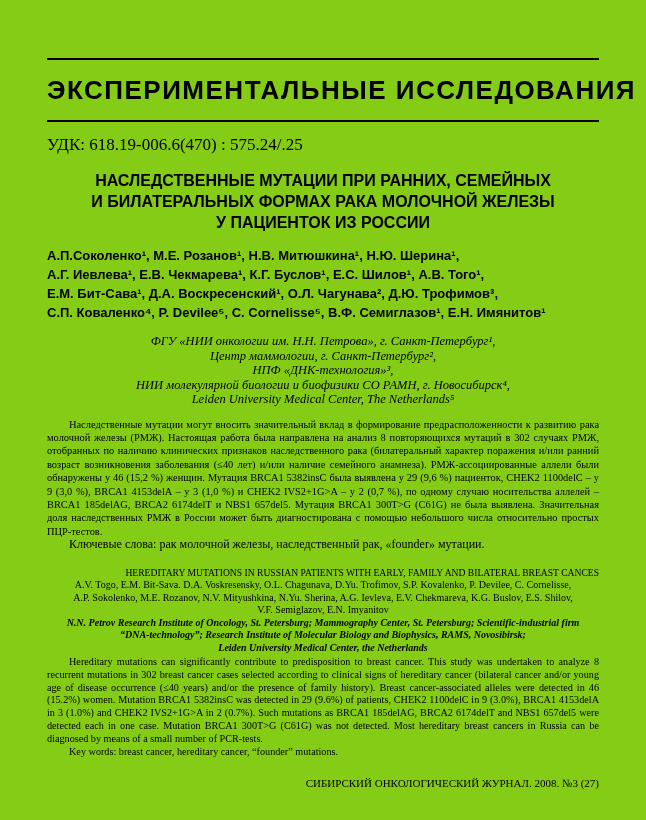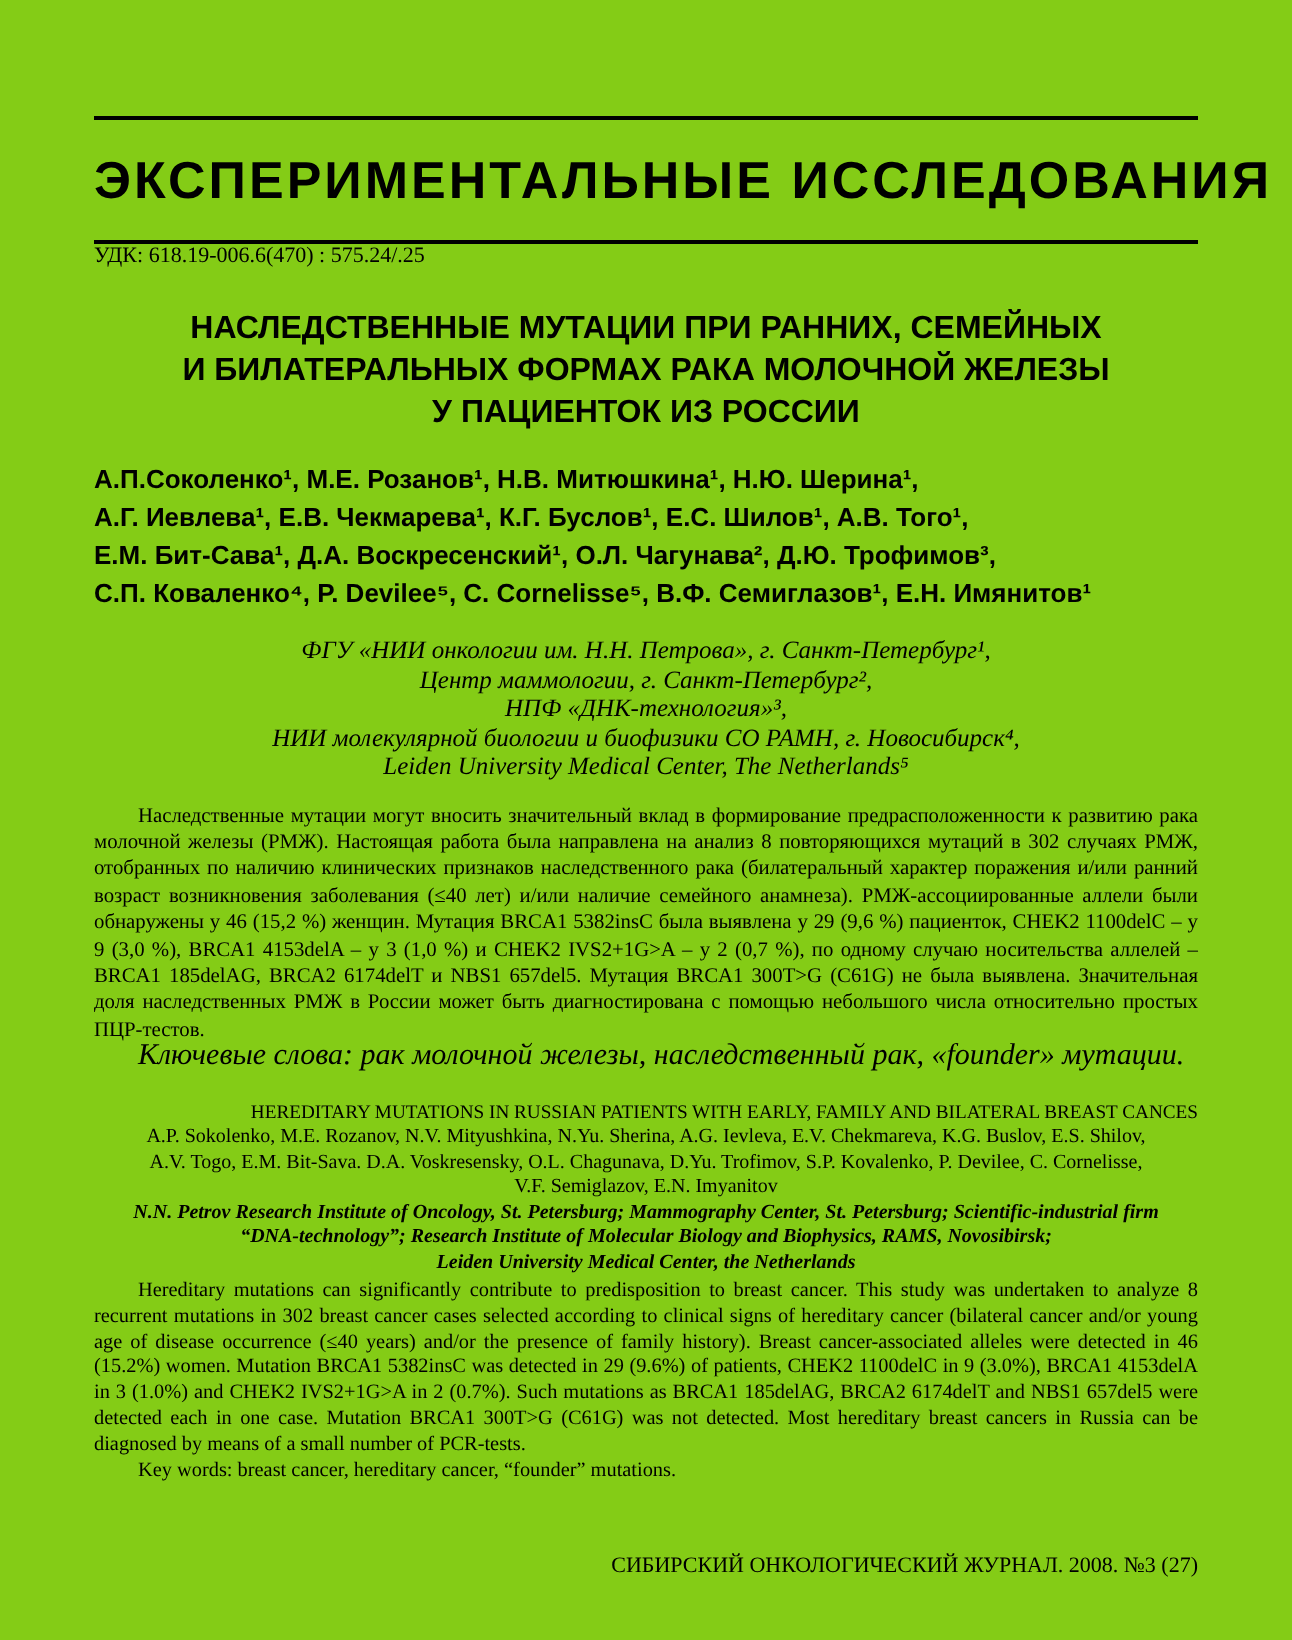--- a/index.html
+++ b/index.html
@@ -20,21 +20,22 @@
   .section-heading {
     margin-top: 15px;
     font-family: "Liberation Sans", "DejaVu Sans", sans-serif;
     font-weight: bold;
     font-size: 26px;
     line-height: 30px;
     letter-spacing: 1.5px;
     white-space: nowrap;
   }
   .udc {
-    font-size: 11px;
+    margin-top: 16px;
+    font-size: 17px;
     line-height: 13px;
   }
   .title-block {
     margin-top: 19px;
     text-align: center;
     font-family: "Liberation Sans", "DejaVu Sans", sans-serif;
     font-weight: bold;
     font-size: 16px;
     line-height: 21px;
   }
@@ -55,24 +56,23 @@
   }
   .abstract {
     margin-top: 11px;
     text-align: justify;
     font-size: 10.4px;
     line-height: 13.4px;
     text-indent: 22px;
   }
   .keywords {
     text-align: justify;
-    font-size: 15px;
+    font-size: 12px;
     line-height: 13.4px;
     text-indent: 22px;
-    font-style: italic;
   }
   .en-block { margin-top: 15px; }
   .en-title {
     text-align: right;
     font-size: 9.6px;
     line-height: 12.5px;
     white-space: nowrap;
   }
   .en-authors {
     text-align: center;
@@ -144,22 +144,22 @@
   </div>
 
   <p class="abstract">Наследственные мутации могут вносить значительный вклад в формирование предрасположенности к развитию рака молочной железы (РМЖ). Настоящая работа была направлена на анализ 8 повторяющихся мутаций в 302 случаях РМЖ, отобранных по наличию клинических признаков наследственного рака (билатеральный характер поражения и/или ранний возраст возникновения заболевания (≤40 лет) и/или наличие семейного анамнеза). РМЖ-ассоциированные аллели были обнаружены у 46 (15,2 %) женщин. Мутация BRCA1 5382insC была выявлена у 29 (9,6 %) пациенток, CHEK2 1100delC – у 9 (3,0 %), BRCA1 4153delA – у 3 (1,0 %) и CHEK2 IVS2+1G&gt;A – у 2 (0,7 %), по одному случаю носительства аллелей –BRCA1 185delAG, BRCA2 6174delT и NBS1 657del5. Мутация BRCA1 300T&gt;G (C61G) не была выявлена. Значительная доля наследственных РМЖ в России может быть диагностирована с помощью небольшого числа относительно простых ПЦР-тестов.</p>
 
   <p class="keywords">Ключевые слова: рак молочной железы, наследственный рак, «founder» мутации.</p>
 
   <div class="en-block">
     <div class="en-title">HEREDITARY MUTATIONS IN RUSSIAN PATIENTS WITH EARLY, FAMILY AND BILATERAL BREAST CANCES</div>
 
     <div class="en-authors">
+      <div>A.V. Togo, E.M. Bit-Sava. D.A. Voskresensky, O.L. Chagunava, D.Yu. Trofimov, S.P. Kovalenko, P. Devilee, C. Cornelisse,</div>
       <div>A.P. Sokolenko, M.E. Rozanov, N.V. Mityushkina, N.Yu. Sherina, A.G. Ievleva, E.V. Chekmareva, K.G. Buslov, E.S. Shilov,</div>
-      <div>A.V. Togo, E.M. Bit-Sava. D.A. Voskresensky, O.L. Chagunava, D.Yu. Trofimov, S.P. Kovalenko, P. Devilee, C. Cornelisse,</div>
       <div>V.F. Semiglazov, E.N. Imyanitov</div>
     </div>
 
     <div class="en-affils">
       <div>N.N. Petrov Research Institute of Oncology, St. Petersburg; Mammography Center, St. Petersburg; Scientific-industrial firm</div>
       <div>“DNA-technology”; Research Institute of Molecular Biology and Biophysics, RAMS, Novosibirsk;</div>
       <div>Leiden University Medical Center, the Netherlands</div>
     </div>
 
     <p class="en-abstract">Hereditary mutations can significantly contribute to predisposition to breast cancer. This study was undertaken to analyze 8 recurrent mutations in 302 breast cancer cases selected according to clinical signs of hereditary cancer (bilateral cancer and/or young age of disease occurrence (≤40 years) and/or the presence of family history). Breast cancer-associated alleles were detected in 46 (15.2%) women. Mutation BRCA1 5382insC was detected in 29 (9.6%) of patients, CHEK2 1100delC in 9 (3.0%), BRCA1 4153delA in 3 (1.0%) and CHEK2 IVS2+1G&gt;A in 2 (0.7%). Such mutations as BRCA1 185delAG, BRCA2 6174delT and NBS1 657del5 were detected each in one case. Mutation BRCA1 300T&gt;G (C61G) was not detected. Most hereditary breast cancers in Russia can be diagnosed by means of a small number of PCR-tests.</p>

